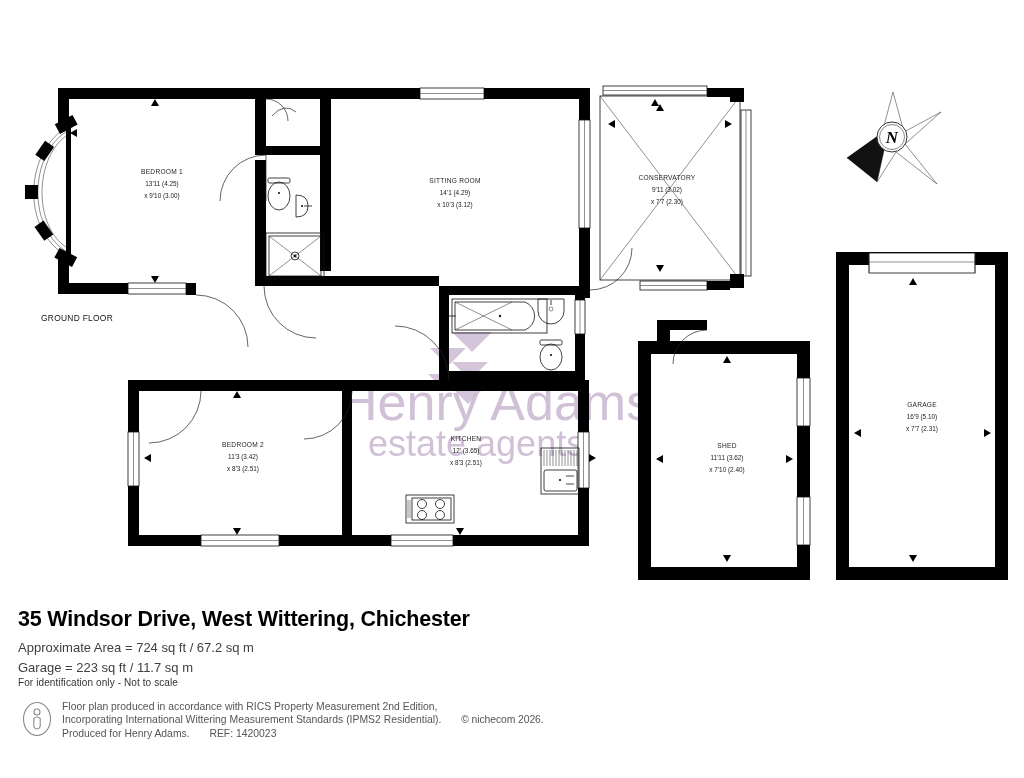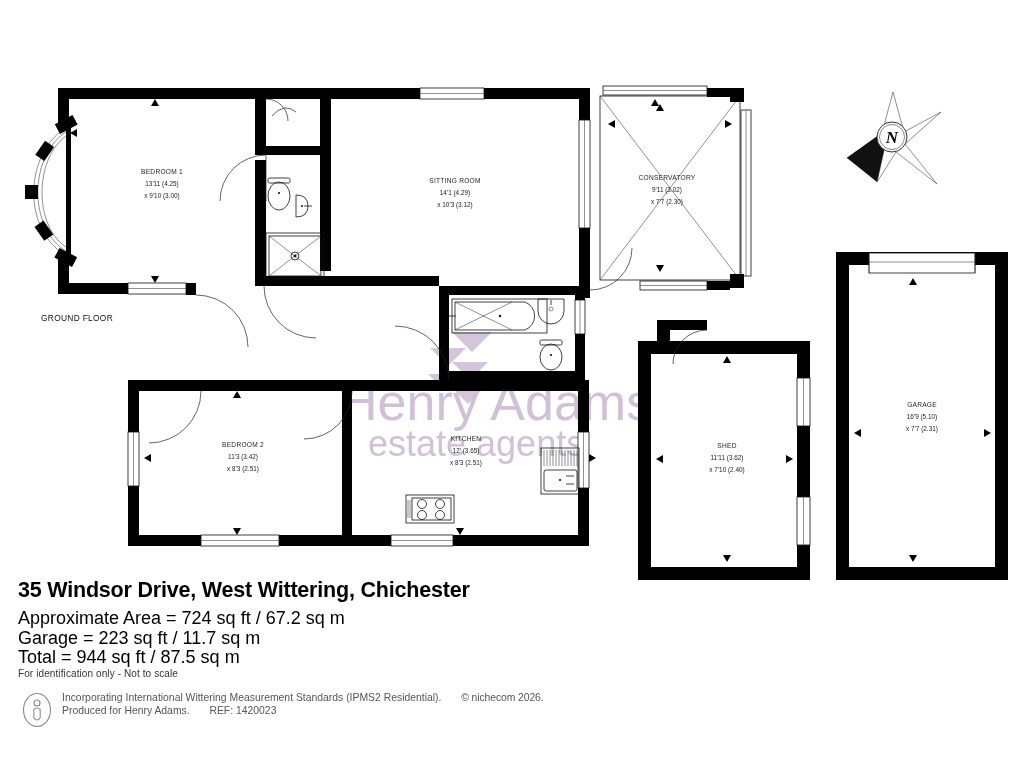--- a/index.html
+++ b/index.html
@@ -20,38 +20,38 @@
     left: 0; top: 0;
     width: 1024px;
     height: 595px;
   }
   #plan-svg { display: block; }
 
   
   #footer {
     position: absolute;
     left: 0;
-    top: 566px;
+    top: 595px;
     width: 1024px;
     height: 183px;
     box-sizing: border-box;
     padding: 12px 0 0 18px;
   }
   #address-title {
     font-size: 21.5px;
     font-weight: bold;
     letter-spacing: -0.2px;
     color: #000;
     margin: 0 0 6px 0;
     white-space: nowrap;
   }
   .area-line {
-    font-size: 18px;
+    font-size: 13px;
     line-height: 19.5px;
-    color: #000000;
+    color: #404040;
     white-space: nowrap;
   }
   #disclaimer {
     font-size: 10px;
     color: #333;
     margin-top: 0;
     letter-spacing: 0.1px;
   }
   #credits-wrap {
     display: flex;
@@ -460,34 +460,34 @@
 </svg>
 </div>
 
 <div id="footer">
 
   <h1 id="address-title">35 Windsor Drive, West Wittering, Chichester</h1>
 
   <div>
     <div class="area-line">Approximate Area = 724 sq ft / 67.2 sq m</div>
     <div class="area-line">Garage = 223 sq ft / 11.7 sq m</div>
-    <div class="area-line">Total = 944 sq ft / 87.5 sq m</div>
   </div>
 
   <div id="disclaimer">For identification only - Not to scale</div>
 
   <div id="credits-wrap">
     <span id="info-icon">
       <svg width="30" height="36" viewBox="0 0 30 36" xmlns="http://www.w3.org/2000/svg">
         <ellipse cx="15" cy="18" rx="13.5" ry="16.5" fill="none" stroke="#8a8a8a" stroke-width="1.1"></ellipse>
         <circle cx="15" cy="11" r="3" fill="none" stroke="#8a8a8a" stroke-width="1.1"></circle>
         <path d="M11.8 17.5 q3.2 -3 6.4 0 v8 q-1.2 2.5 -3.2 2.5 q-2 0 -3.2 -2.5 Z" fill="none" stroke="#8a8a8a" stroke-width="1.1"></path>
       </svg>
     </span>
     <div id="credits-text">
+      <div class="line">Floor plan produced in accordance with RICS Property Measurement 2nd Edition,</div>
       <div class="line">
         <span>Incorporating International Wittering Measurement Standards (IPMS2 Residential).</span>
         <span class="cr-gap"></span>
         <span class="nichecom">© nichecom 2026.</span>
       </div>
       <div class="line">
         <span>Produced for Henry Adams.</span>
         <span class="cr-gap"></span>
         <span>REF: 1420023</span>
       </div>

